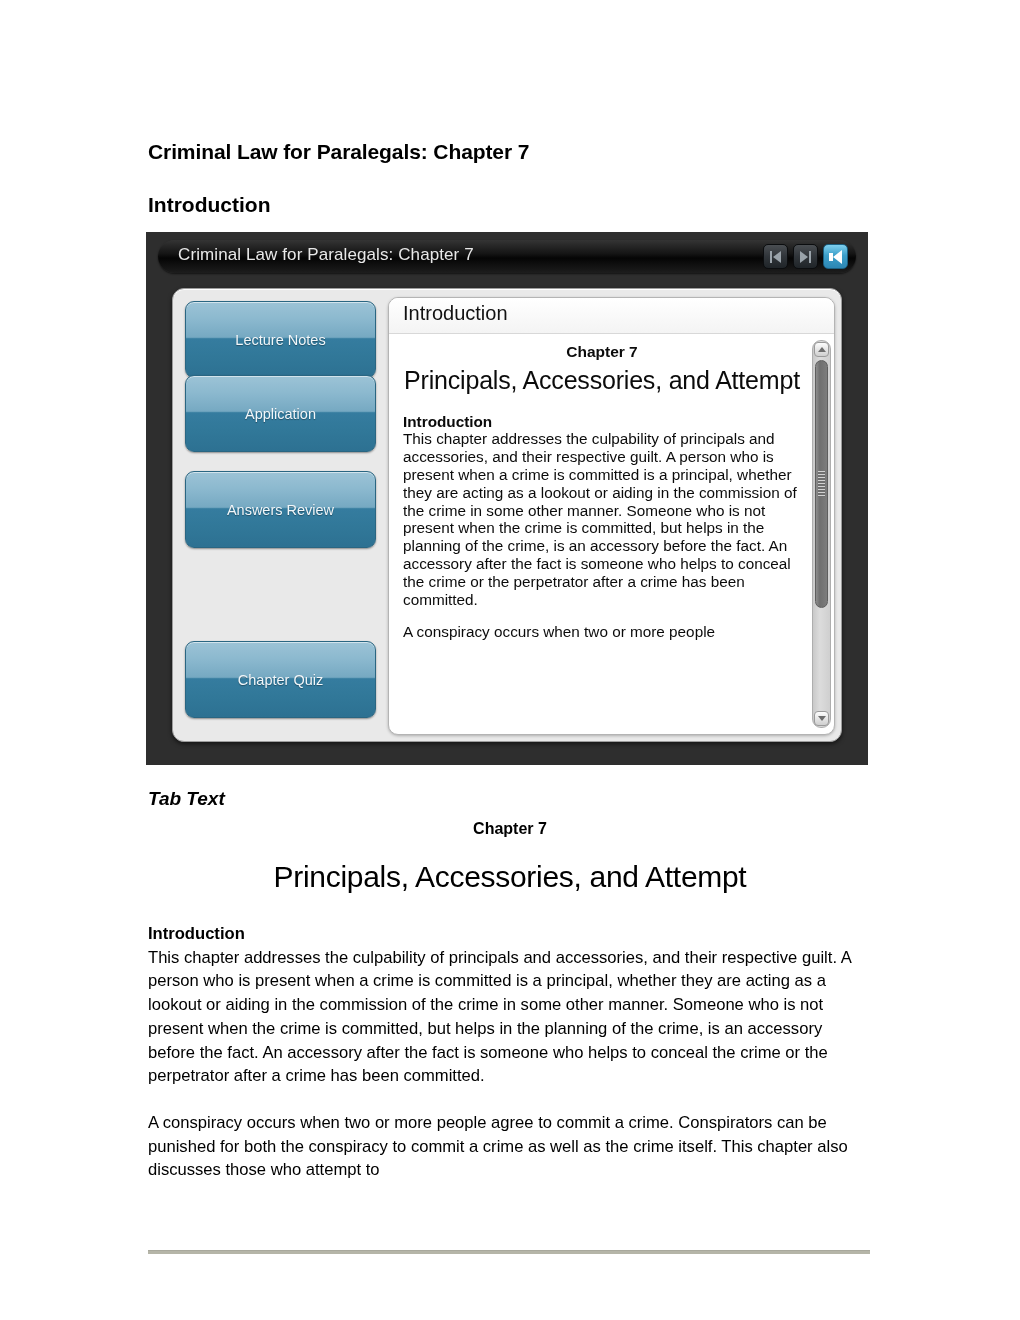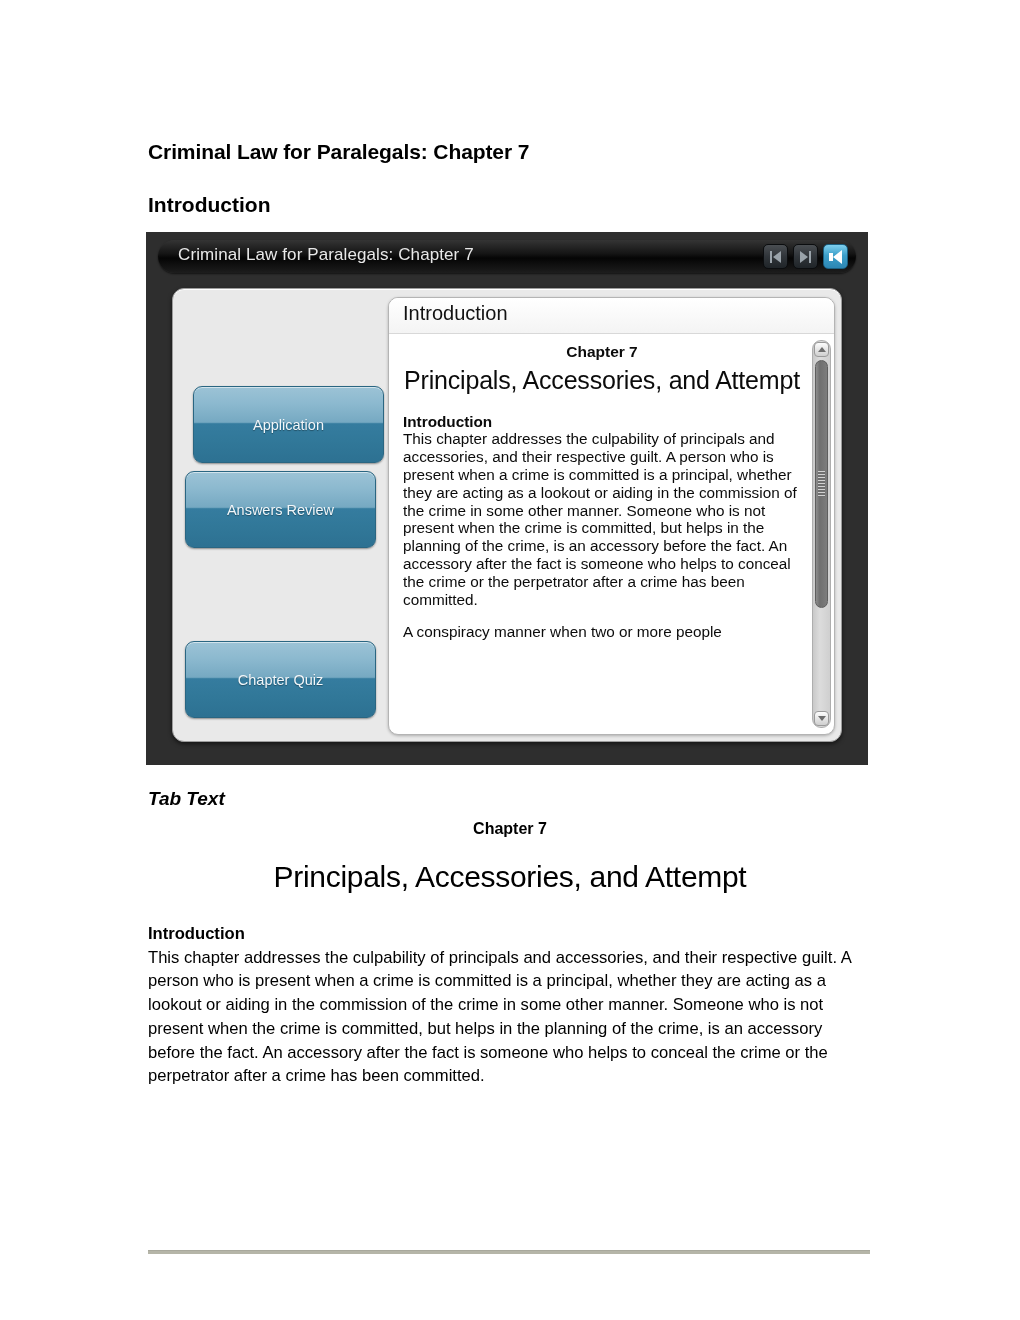--- a/index.html
+++ b/index.html
@@ -358,21 +358,24 @@
           <span class="spk-box"></span>
           <span class="spk"></span>
         </div>
       </div>
     </div>
 
     <div class="stage">
       <div class="stage-inner">
 
         <div class="menu">
-          <div class="menu-btn" style="top:89px;margin-left:8px;">
+          <div class="menu-btn" style="top:4px;">
+            <span>Lecture Notes</span>
+          </div>
+          <div class="menu-btn" style="top:78px;">
             <span>Application</span>
           </div>
           <div class="menu-btn" style="top:174px;">
             <span>Answers Review</span>
           </div>
           <div class="menu-btn" style="top:344px;">
             <span>Chapter Quiz</span>
           </div>
         </div>
 
@@ -380,21 +383,21 @@
           <div class="content-head">
             <span>Introduction</span>
           </div>
 
           <div class="content-body">
             <div class="c-chapter">Chapter 7</div>
             <div class="c-title">Principals, Accessories, and Attempt</div>
             <div class="c-lead">Introduction</div>
             <p class="c-para">This chapter addresses the culpability of principals and accessories, and their respective guilt.  A person who is present when a crime is committed is a principal, whether they are acting as a lookout or aiding in the commission of the crime in some other manner.  Someone who is not present when the crime is committed, but helps in the planning of the crime, is an accessory before the fact.  An accessory after the fact is someone who helps to conceal the crime or the perpetrator after a crime has been committed.</p>
             <div class="c-gap"></div>
-            <p class="c-para">A conspiracy manner when two or more people</p>
+            <p class="c-para">A conspiracy occurs when two or more people</p>
           </div>
 
           <div class="vscroll">
             <div class="sb-arrow up">
               <span class="caret up"></span>
             </div>
             <div class="sb-thumb">
               <span class="sb-grip"></span>
             </div>
             <div class="sb-arrow down">
@@ -408,16 +411,17 @@
   </div>
 
   <div class="tab-text-label">Tab Text</div>
   <div class="body-chapter">Chapter 7</div>
   <div class="body-title">Principals, Accessories, and Attempt</div>
 
   <div class="body-copy">
     <p class="lead">Introduction</p>
     <p>This chapter addresses the culpability of principals and accessories, and their respective guilt.  A person who is present when a crime is committed is a principal, whether they are acting as a lookout or aiding in the commission of the crime in some other manner.  Someone who is not present when the crime is committed, but helps in the planning of the crime, is an accessory before the fact.  An accessory after the fact is someone who helps to conceal the crime or the perpetrator after a crime has been committed.</p>
     <div class="spacer"></div>
+    <p>A conspiracy occurs when two or more people agree to commit a crime. Conspirators can be punished for both the conspiracy to commit a crime as well as the crime itself.  This chapter also discusses those who attempt to</p>
   </div>
 
   <div class="hr"></div>
 </div>
 
 </body></html>

